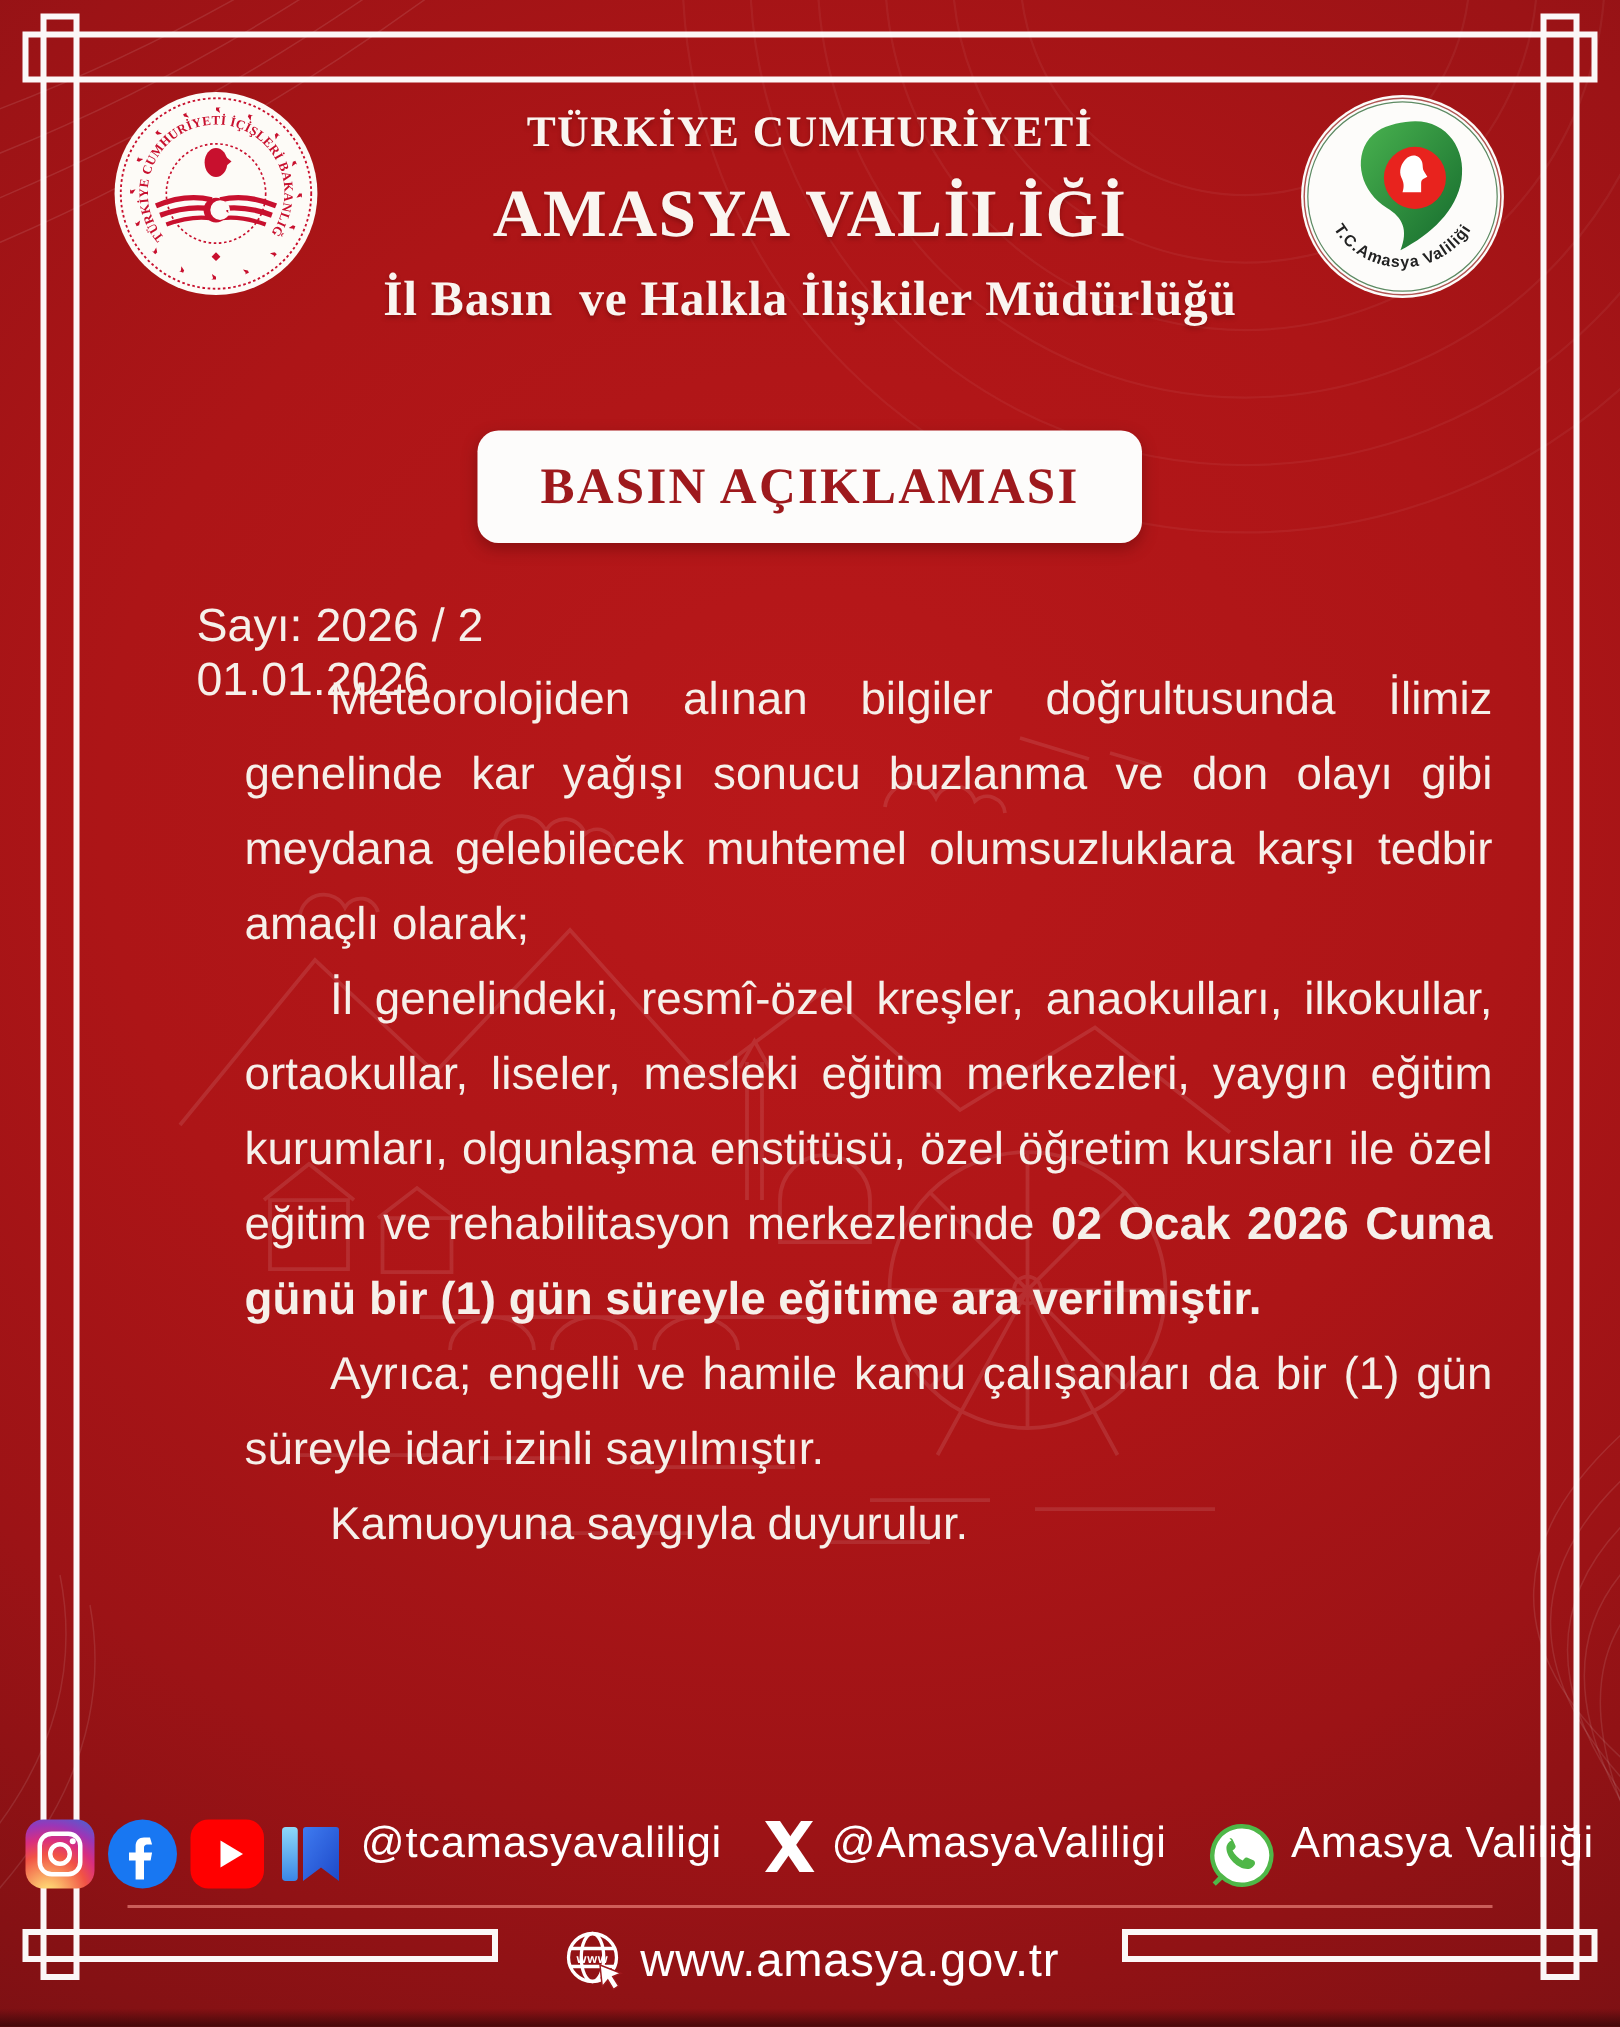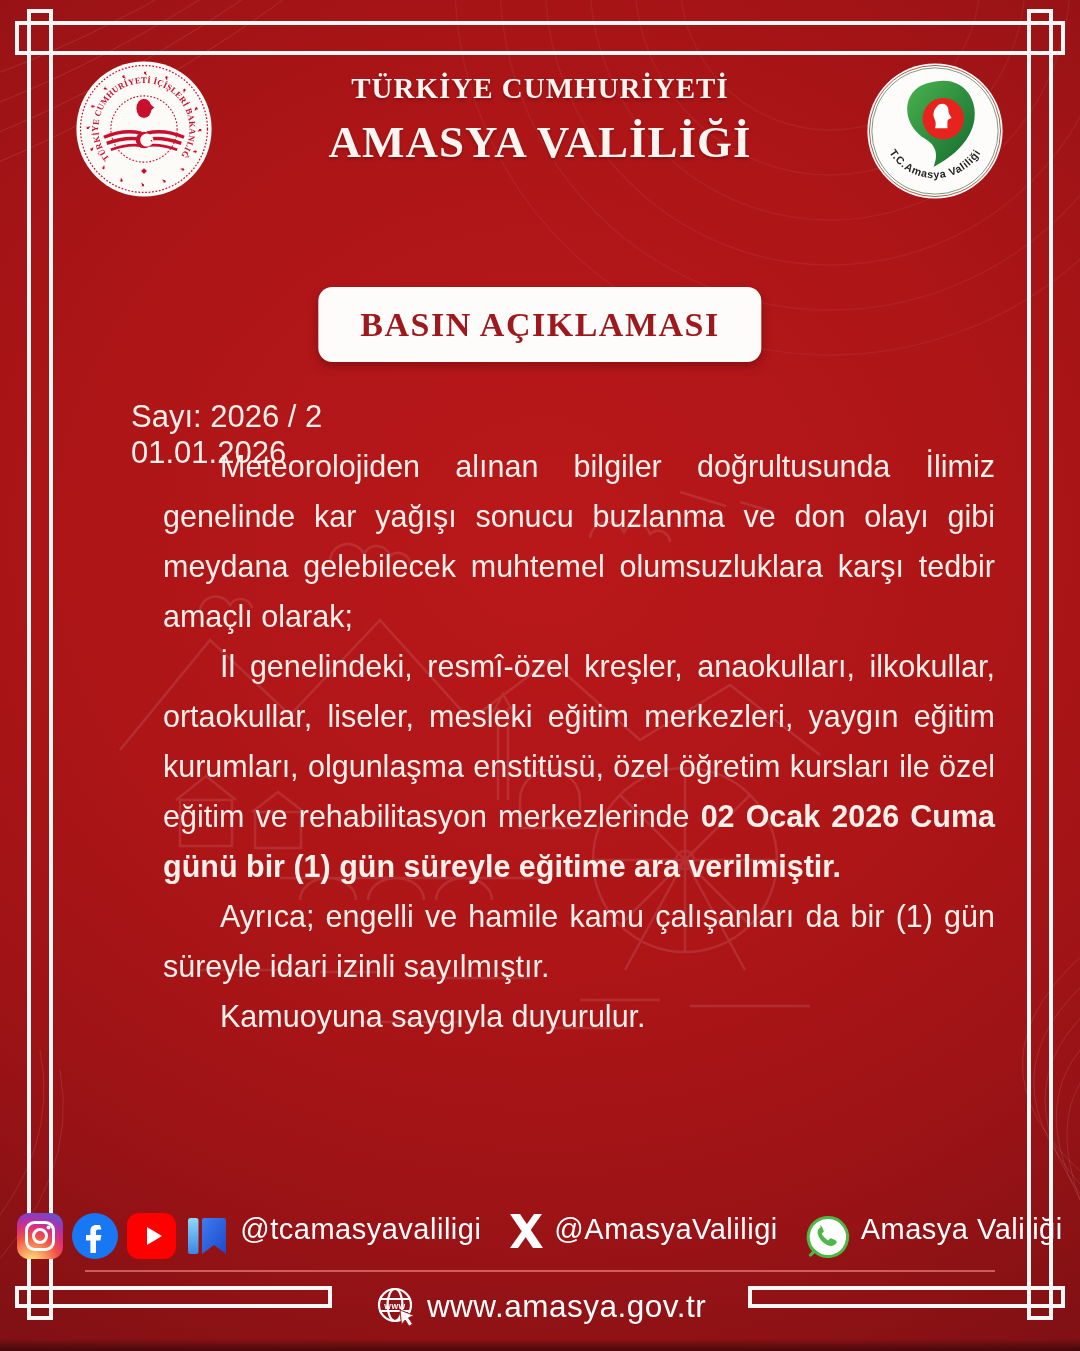--- a/index.html
+++ b/index.html
@@ -170,20 +170,21 @@
     <path d="M103,64 c6,-6 14,-4 16,3 c1,4 0,6 2,9 l3,5 -4,2 c-2,1 -2,3 -2,5 l0,8 h-18 c2,-6 1,-10 -1,-14 c-3,-7 0,-14 4,-18 Z" fill="#ffffff"></path>
     <path id="valRing" d="M24,108 A78,78 0 0 0 176,108" fill="none"></path>
     <text font-size="15.5" font-weight="bold" fill="#222222" letter-spacing="1">
       <textPath href="#valRing" startOffset="50%" text-anchor="middle">T.C.Amasya Valiliği</textPath>
     </text>
   </svg>
 
   <div class="abs title-block">
     <div class="title-line1">TÜRKİYE CUMHURİYETİ</div>
     <div class="title-line2">AMASYA VALİLİĞİ</div>
+    <div class="subtitle">İl Basın  ve Halkla İlişkiler Müdürlüğü</div>
   </div>
 
   <div class="abs banner" style="color:#9e191d">BASIN AÇIKLAMASI</div>
 
   <div class="abs meta">
     <span>Sayı: 2026 / 2</span>
     <span>01.01.2026</span>
   </div>
 
   <div class="abs body-text">

